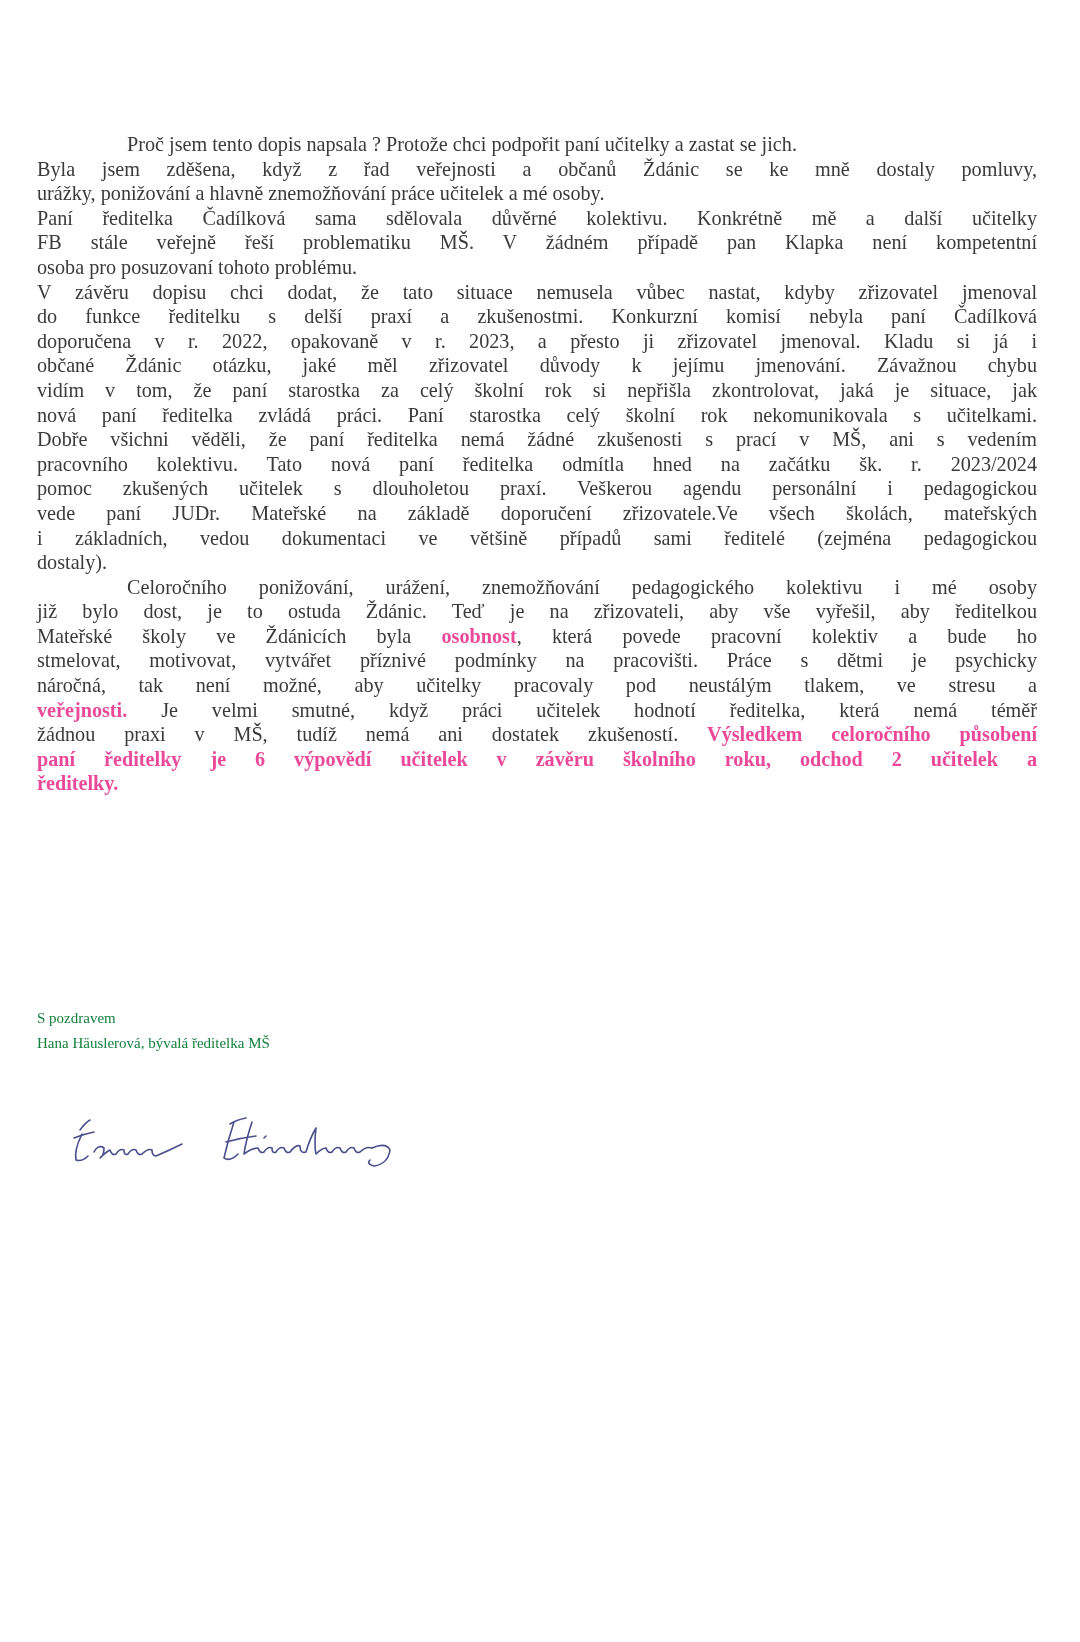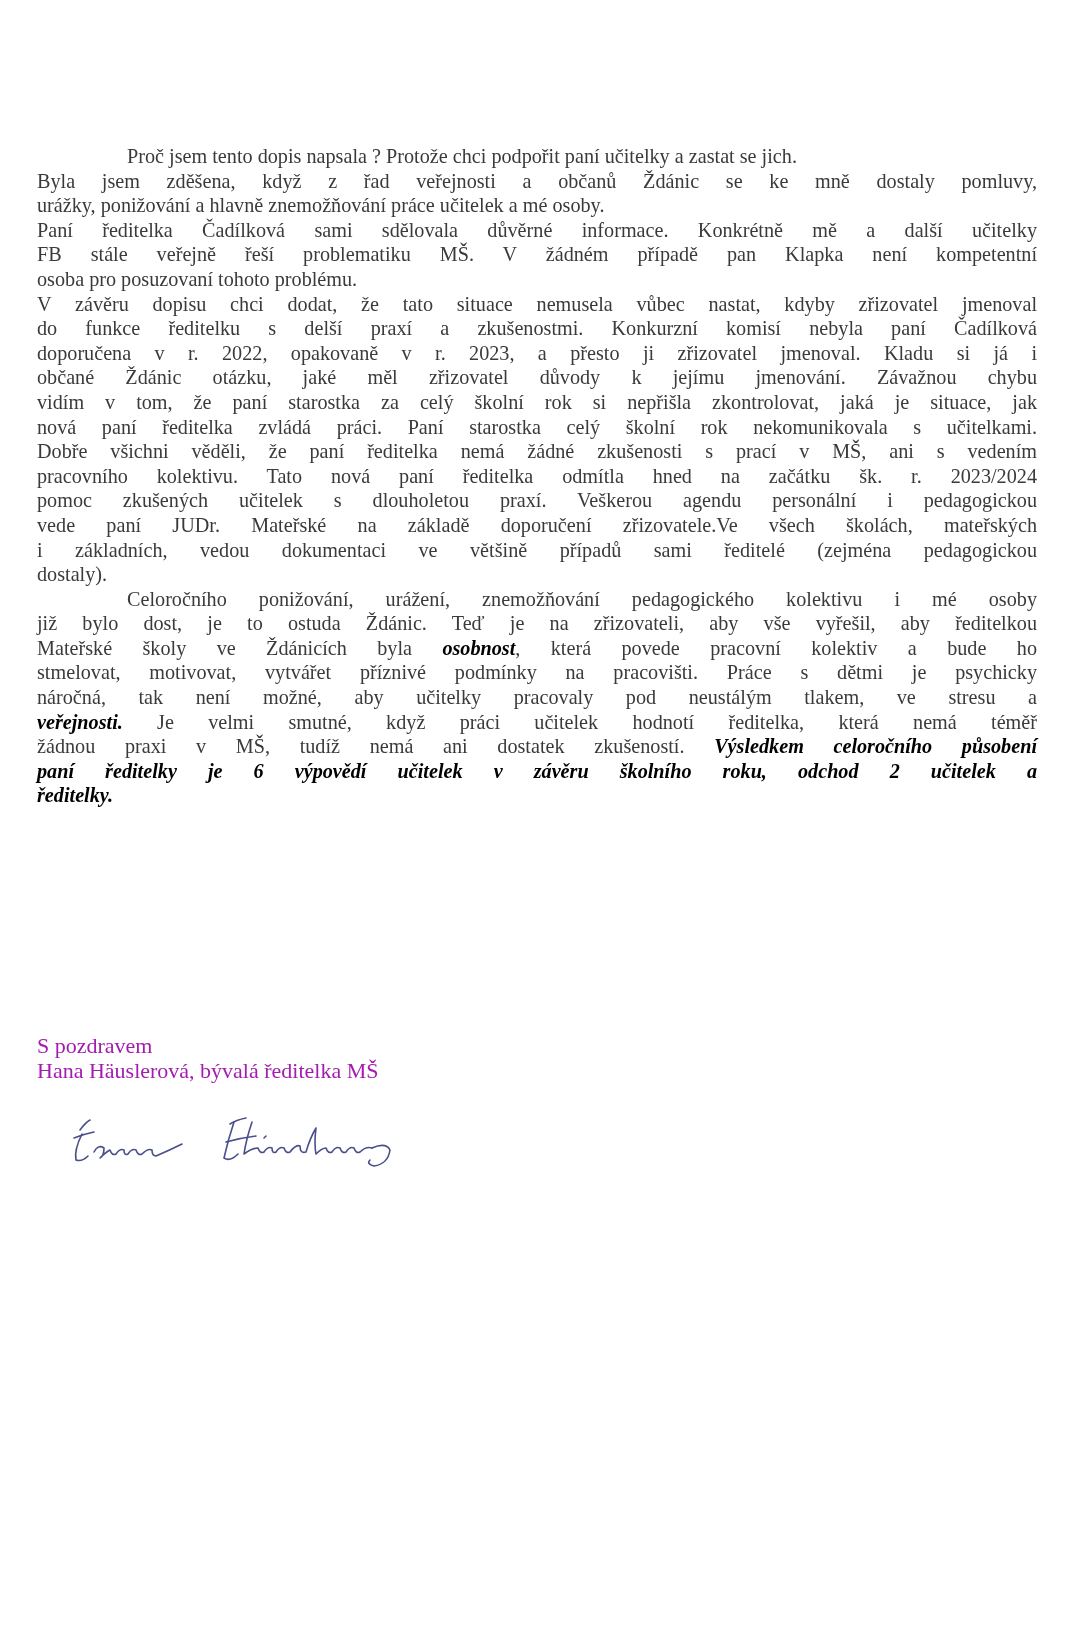--- a/index.html
+++ b/index.html
@@ -9,70 +9,69 @@
     }
     body {
       width: 1080px;
       height: 1642px;
       position: relative;
       overflow: hidden;
     }
     .page {
       position: absolute;
       left: 37px;
-      top: 144px;
+      top: 132px;
       width: 1000px;
       font-family: "Liberation Serif", "DejaVu Serif", serif;
       font-size: 20.2px;
       line-height: 24.6px;
       color: #3a3a3a;
     }
     .line {
       display: block;
       text-align: justify;
       text-align-last: justify;
       white-space: normal;
     }
     .line.last {
       text-align-last: left;
     }
     b, .bold {
       font-weight: bold;
-      color: #000000;
-      font-style: italic;
+      color: #ec4899;
     }
     .closing {
       position: absolute;
       left: 37px;
-      top: 1034px;
+      top: 1006px;
       font-family: "Liberation Serif", "DejaVu Serif", serif;
-      font-size: 22px;
+      font-size: 15px;
       line-height: 24.6px;
-      color: #a21caf;
+      color: #15803d;
     }
     .signature {
       position: absolute;
       left: 60px;
       top: 1108px;
       width: 400px;
       height: 80px;
     }
     .signature svg {
       width: 100%;
       height: 100%;
     }
   </style>
 </head>
 <body>
 
 <div class="page" id="letter-body">
     <div class="line last" style="text-indent: 90px;"><span>Proč jsem tento dopis napsala ? Protože chci podpořit paní učitelky  a zastat se jich.</span></div>
     <div class="line"><span>Byla jsem zděšena, když z řad veřejnosti a občanů Ždánic se ke mně dostaly pomluvy,</span></div>
     <div class="line last"><span>urážky, ponižování a hlavně znemožňování práce učitelek a mé osoby.</span></div>
-    <div class="line"><span>Paní ředitelka  Čadílková sami sdělovala důvěrné informace. Konkrétně mě a další učitelky</span></div>
+    <div class="line"><span>Paní ředitelka  Čadílková sama sdělovala důvěrné kolektivu. Konkrétně mě a další učitelky</span></div>
     <div class="line"><span>FB stále veřejně řeší problematiku MŠ. V žádném případě pan Klapka není kompetentní</span></div>
     <div class="line last"><span>osoba pro posuzovaní  tohoto problému.</span></div>
     <div class="line"><span>V závěru dopisu chci dodat, že tato situace nemusela vůbec nastat, kdyby zřizovatel jmenoval</span></div>
     <div class="line"><span>do funkce ředitelku s delší praxí a zkušenostmi. Konkurzní komisí nebyla paní Čadílková</span></div>
     <div class="line"><span>doporučena v r. 2022, opakovaně v r. 2023, a přesto ji zřizovatel jmenoval. Kladu si já i</span></div>
     <div class="line"><span>občané Ždánic otázku, jaké měl zřizovatel důvody k jejímu jmenování. Závažnou chybu</span></div>
     <div class="line"><span>vidím v tom, že paní starostka za celý školní rok si nepřišla zkontrolovat, jaká je situace, jak</span></div>
     <div class="line"><span>nová paní ředitelka zvládá práci. Paní starostka celý školní rok nekomunikovala s učitelkami.</span></div>
     <div class="line"><span>Dobře všichni věděli, že paní  ředitelka nemá žádné zkušenosti  s prací v MŠ, ani  s vedením</span></div>
     <div class="line"><span>pracovního kolektivu. Tato nová paní ředitelka odmítla hned na začátku  šk. r. 2023/2024</span></div>

